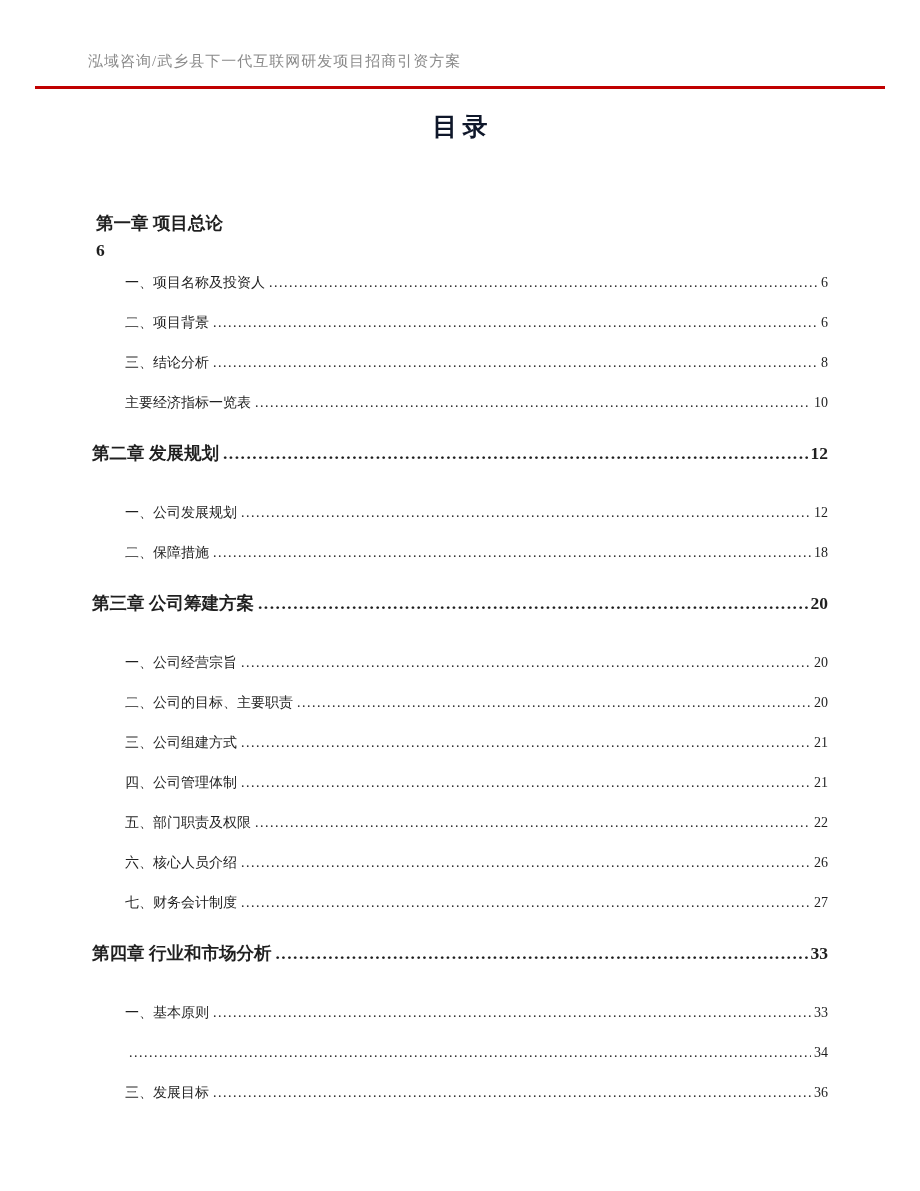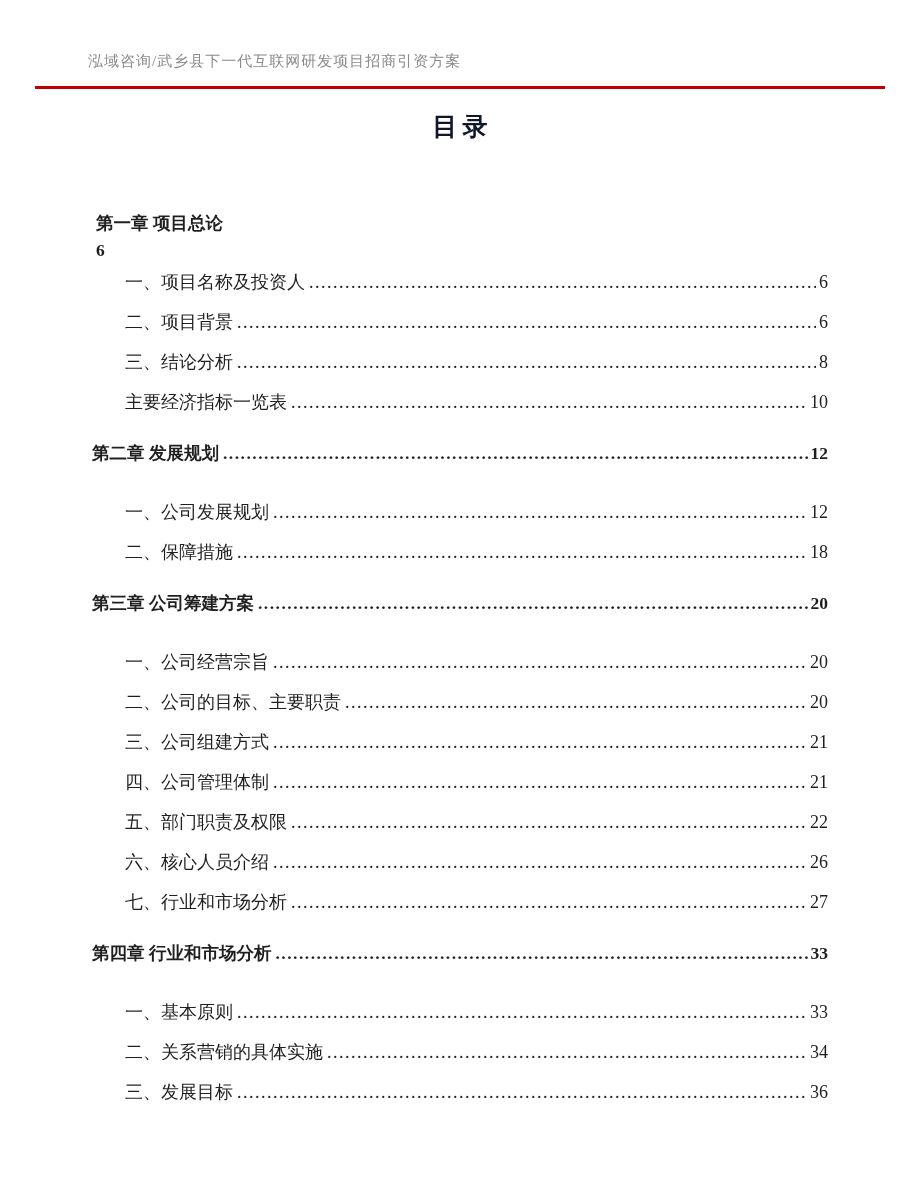--- a/index.html
+++ b/index.html
@@ -61,21 +61,21 @@
     white-space: nowrap;
   }
   .toc-row:first-child { margin-top: 0; flex-direction: column; }
   .toc-row.chapter {
     margin-top: 24px;
     font-weight: bold;
     font-size: 17.5px;
   }
   .toc-row.chapter + .toc-row.sub { margin-top: 32px; }
   .toc-row.sub {
-    font-size: 18px;
+    font-size: 14px;
     padding-left: 33px;
   }
   .toc-label { flex: 0 0 auto; }
   .leader {
     flex: 1 1 auto;
     overflow: hidden;
     margin: 0 3px 0 4px;
     letter-spacing: 1.5px;
   }
   .leader::after {
@@ -160,36 +160,35 @@
     <span class="toc-label">五、部门职责及权限</span>
     <span class="leader"></span>
     <span class="toc-page">22</span>
   </div>
       <div class="toc-row sub">
     <span class="toc-label">六、核心人员介绍</span>
     <span class="leader"></span>
     <span class="toc-page">26</span>
   </div>
       <div class="toc-row sub">
-    <span class="toc-label">七、行业和市场分析</span>
+    <span class="toc-label">七、财务会计制度</span>
     <span class="leader"></span>
     <span class="toc-page">27</span>
   </div>
       <div class="toc-row chapter">
     <span class="toc-label">第四章 行业和市场分析</span>
     <span class="leader"></span>
     <span class="toc-page">33</span>
   </div>
       <div class="toc-row sub">
     <span class="toc-label">一、基本原则</span>
     <span class="leader"></span>
     <span class="toc-page">33</span>
   </div>
       <div class="toc-row sub">
-    <span class="toc-label">二、关系营销的具体实施</span>
     <span class="leader"></span>
     <span class="toc-page">34</span>
   </div>
       <div class="toc-row sub">
     <span class="toc-label">三、发展目标</span>
     <span class="leader"></span>
     <span class="toc-page">36</span>
   </div>
     </div>
 </div>

